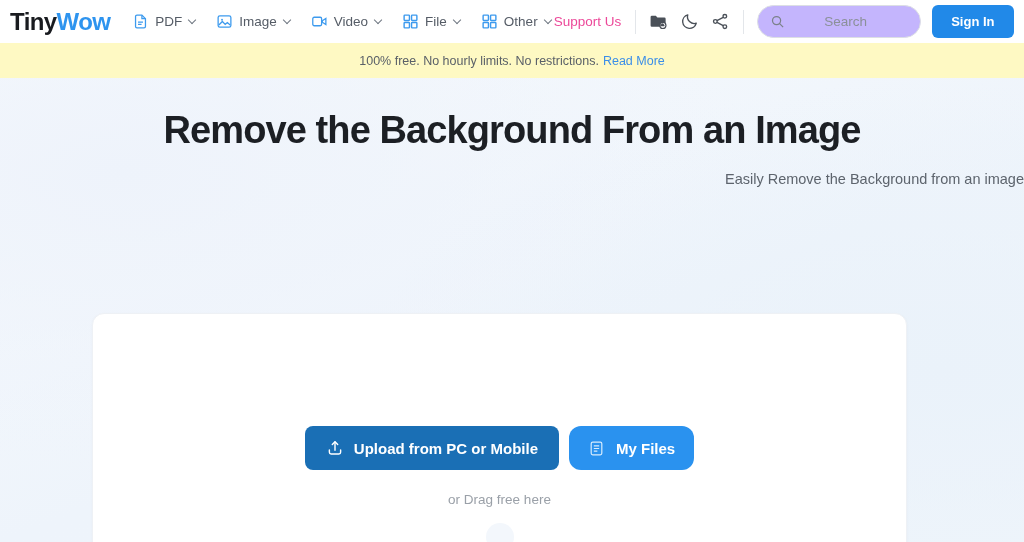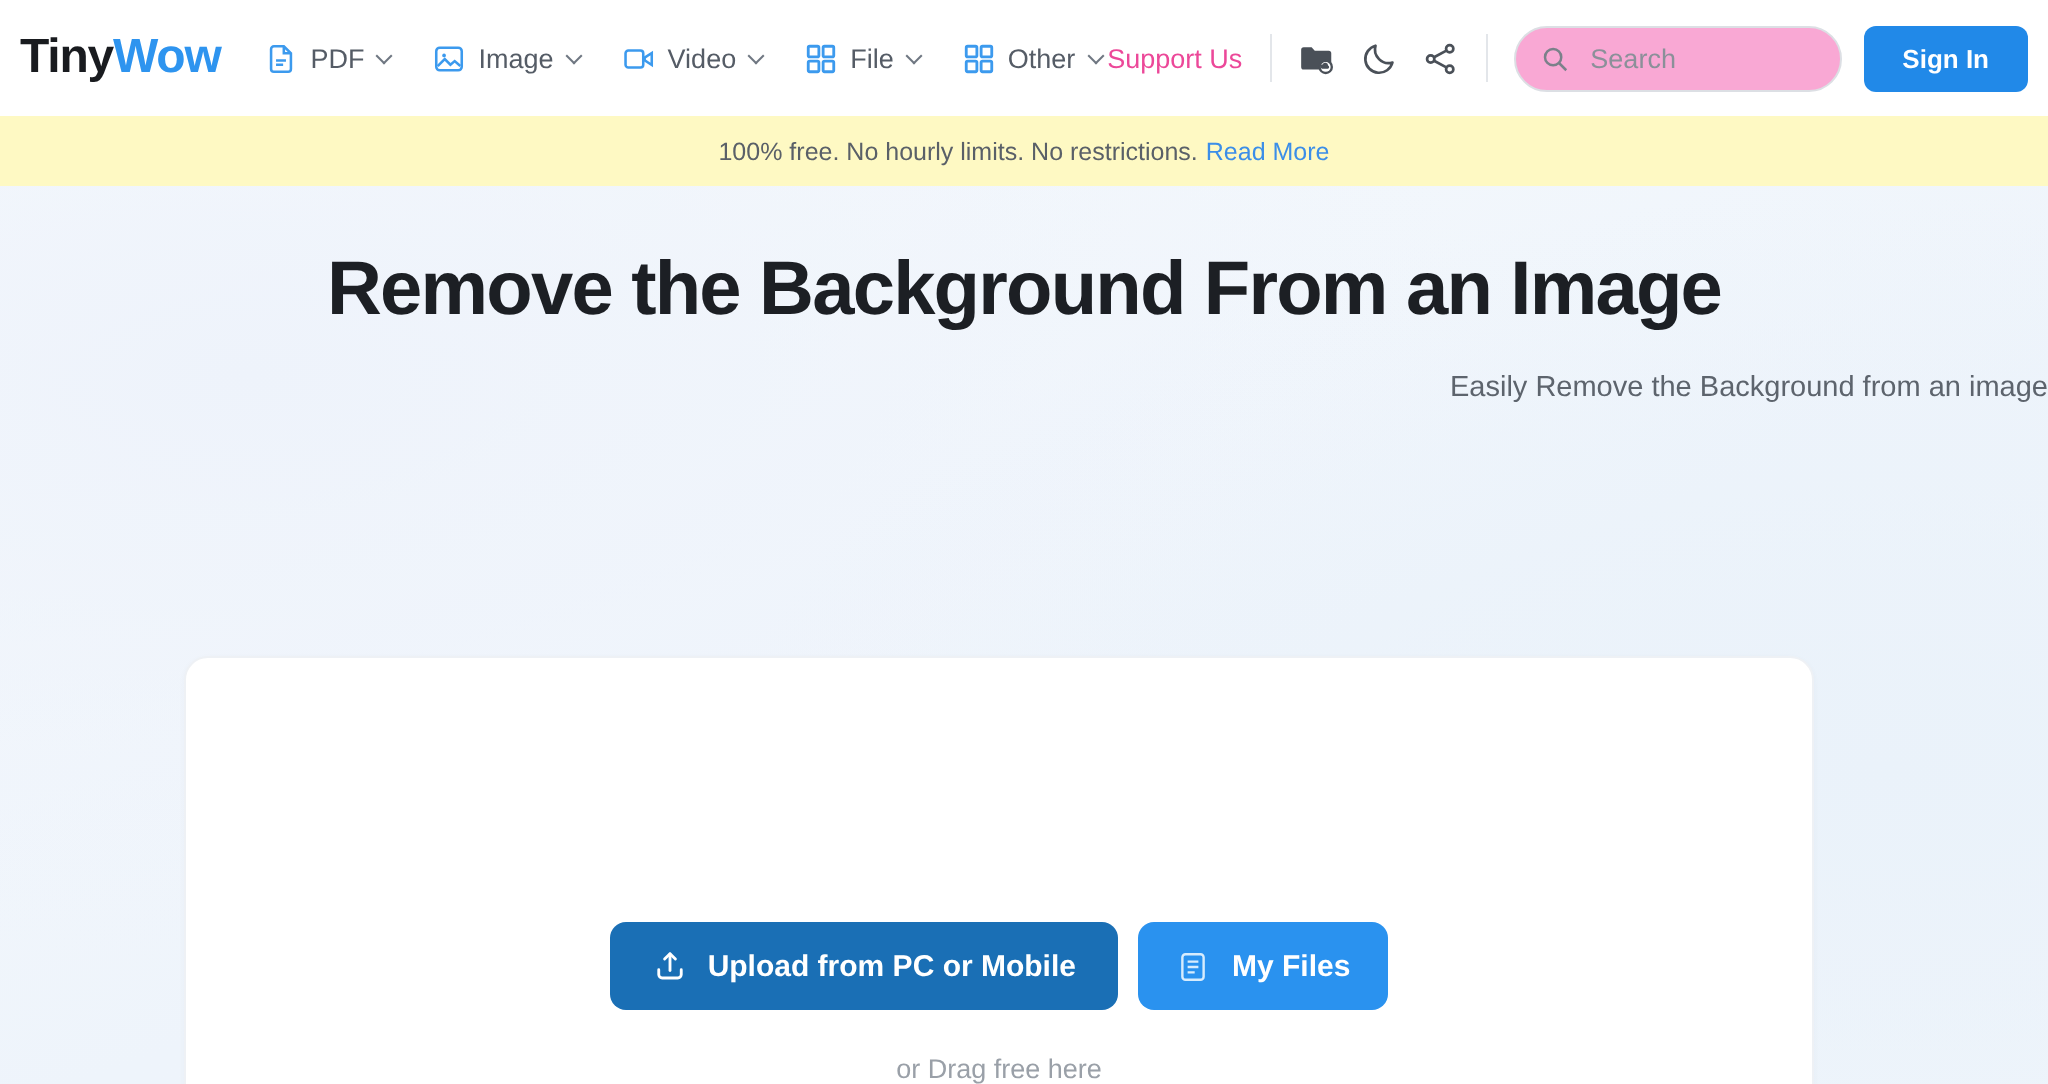--- a/index.html
+++ b/index.html
@@ -10,21 +10,21 @@
     width: 1024px;
     height: 542px;
     overflow: hidden;
     font-family: "Liberation Sans", sans-serif;
     background: #ffffff;
     -webkit-font-smoothing: antialiased;
   }
 
   
   .header {
-    height: 58px;
+    height: 43px;
     background: #ffffff;
     display: flex;
     align-items: center;
     padding: 0 14px 0 10px;
     box-sizing: border-box;
     position: relative;
     z-index: 5;
   }
   .logo {
     font-size: 24px;
@@ -113,21 +113,22 @@
   .search-box {
     margin-left: 13px;
     width: 164px;
     height: 33px;
     border: 1px solid #dcdfe4;
     border-radius: 17px;
     display: flex;
     align-items: center;
     padding: 0 12px;
     box-sizing: border-box;
-    background: #f9a8d4;
+    background: #c4b5fd;
+    gap: 29px;
   }
   .search-box .sicon {
     width: 15px; height: 15px;
     color: #7b818a;
     margin-right: 8px;
     flex: none;
   }
   .search-box input {
     border: none;
     outline: none;
@@ -218,21 +219,20 @@
     padding-top: 112px;
     display: flex;
     flex-direction: column;
     align-items: center;
   }
 
   .btn-row {
     display: flex;
     align-items: center;
     gap: 10px;
-    margin-top: 20px;
   }
   .btn {
     display: flex;
     align-items: center;
     gap: 10px;
     border: none;
     border-radius: 8px;
     height: 44px;
     color: #fff;
     font-size: 15px;
@@ -241,20 +241,21 @@
     font-family: "Liberation Sans", sans-serif;
     white-space: nowrap;
   }
   .btn-upload {
     background: #1a6fb5;
     padding: 0 21px;
   }
   .btn-myfiles {
     background: #2a92ef;
     padding: 12px 19px;
+    border-radius: 12px;
   }
   .btn .bicon {
     width: 18px; height: 18px;
     display: flex; align-items: center; justify-content: center;
     flex: none;
   }
 
   .drag-text {
     margin-top: 22px;
     font-size: 13.5px;

